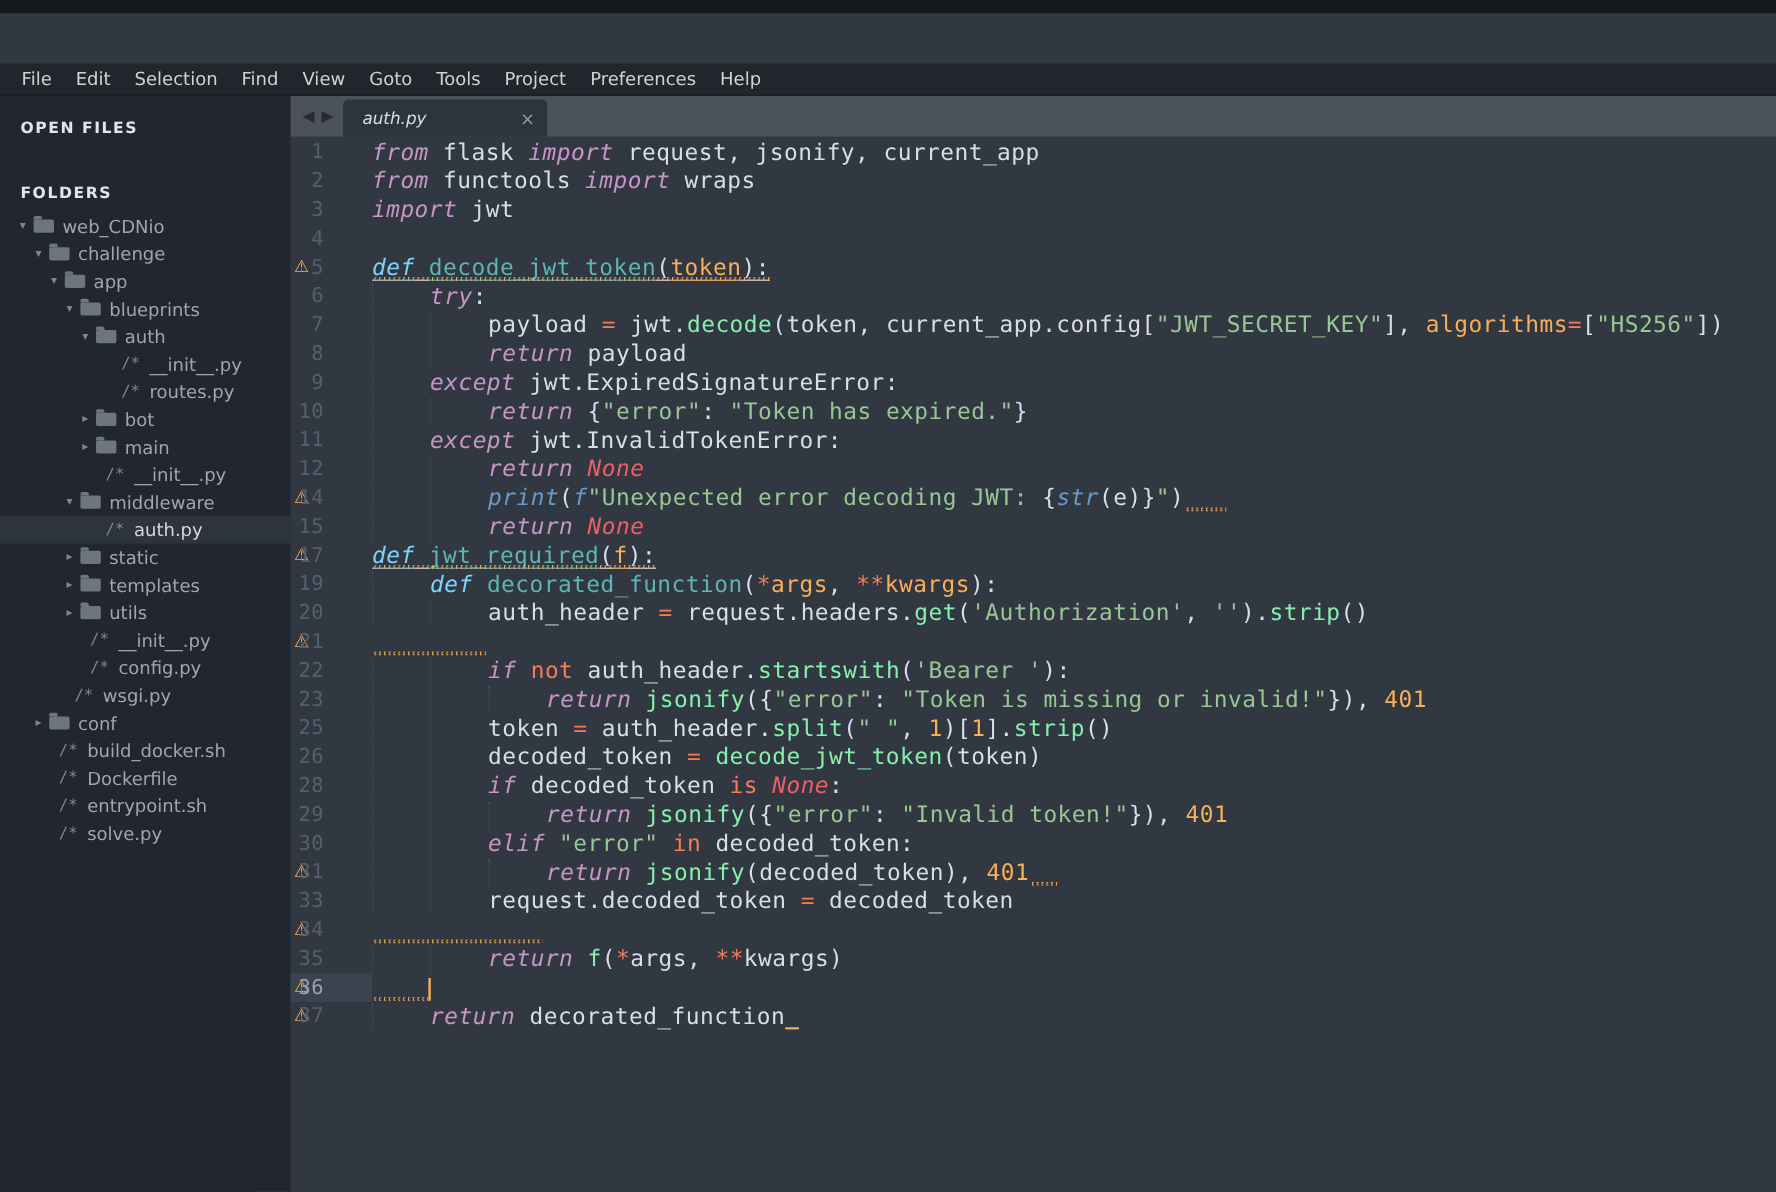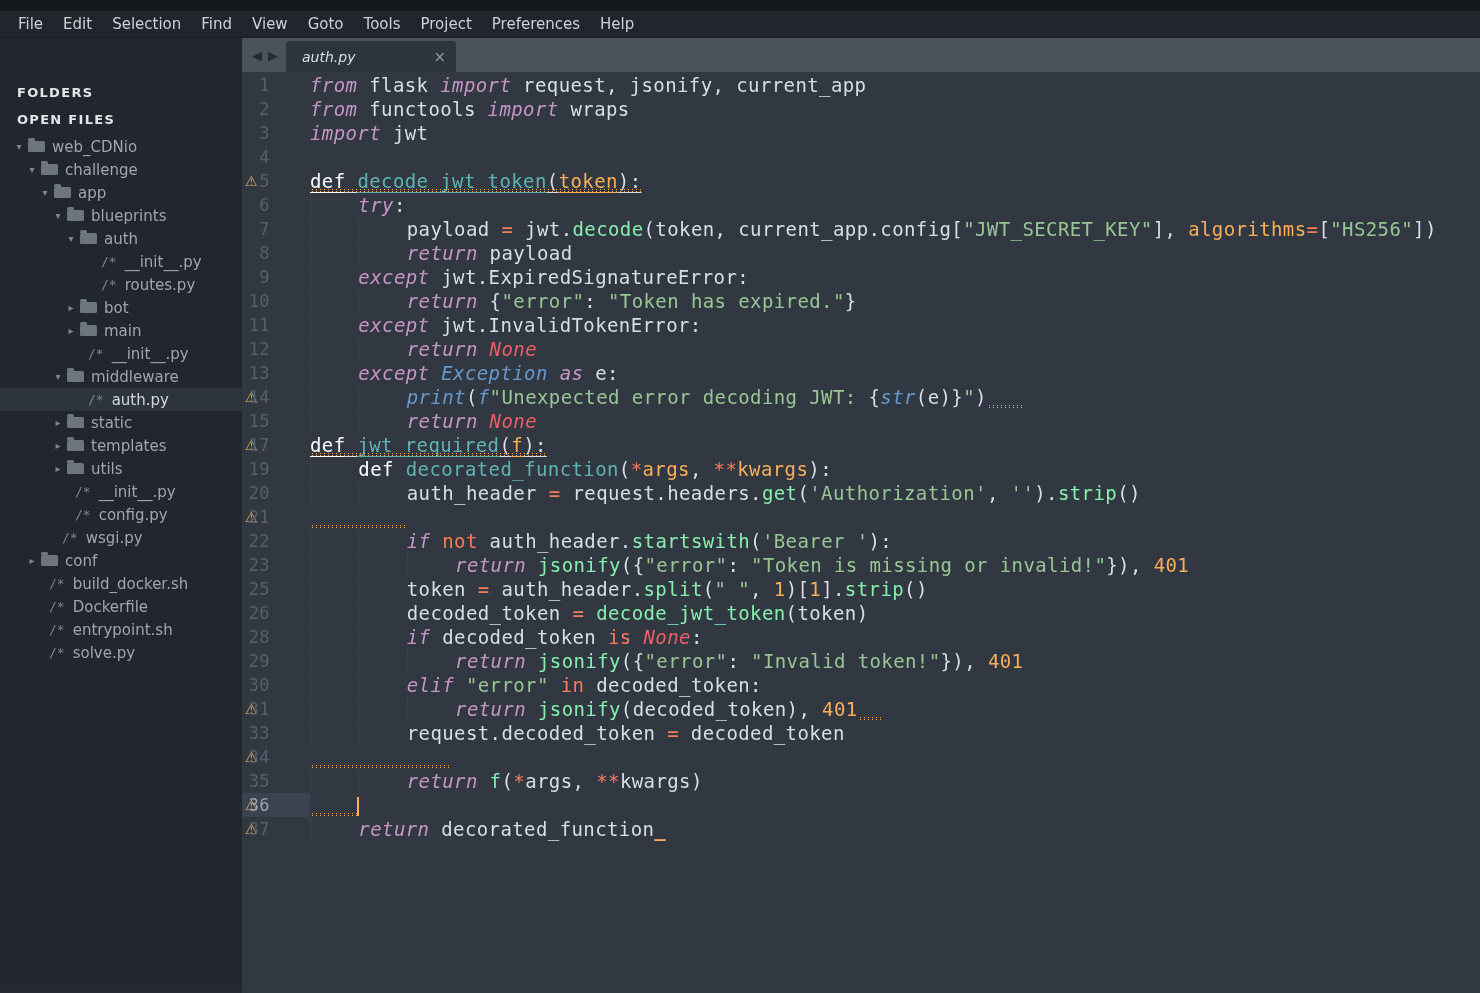--- a/index.html
+++ b/index.html
@@ -2,21 +2,21 @@
 <html><head>
 <meta charset="utf-8">
 <style>
   * { margin:0; padding:0; box-sizing:border-box; }
   html,body { width:1480px; height:993px; overflow:hidden; background:#313842;
               font-family:"DejaVu Sans", sans-serif; }
 
   
   .titlebar { height:11px; background:#15181d; }
   .menubar { height:27px; background:#22262c; display:flex; align-items:center;
-             padding-left:8px; border-bottom:1px solid #1b1f24; }
+             padding-left:8px; border-bottom:1px solid #1b1f24;margin-top:42px; }
   .menu-item { color:#ced2d6; font-size:15px; padding:0 10px; line-height:26px; cursor:default; }
 
   
   .main { display:flex; height:955px; }
   .sidebar { width:242px; background:#22262e; flex:none; position:relative; padding-top:14px; }
   .editor-col { flex:1; display:flex; flex-direction:column; min-width:0; }
 
   
   .side-heading { color:#e3e6e9; font-weight:bold; font-size:13px; letter-spacing:1.3px;
                   padding:6px 0 6px 17px; }
@@ -50,21 +50,21 @@
   .gutter { width:68px; flex:none; position:relative; color:#56606c; font-size:17px; }
   .gnum { position:absolute; right:40px; }
   .gwarn { position:absolute; left:3px; top:0; color:#f9ae58; font-size:14px;
            font-family:"DejaVu Sans", sans-serif; }
   .cur .gutter { background:#3a4350; color:#9aa3ad; }
   .code-text { flex:1; }
   .code-text span { white-space:pre; }
 
   .tk-fg   { color:#d8dee9; }
   .tk-kw   { color:#c695c6;font-style:italic; }
-  .tk-kwi  { color:#ffffff; }
+  .tk-kwi  { color:#7dd3fc; font-style:italic; }
   .tk-op   { color:#f97b58; }
   .tk-str  { color:#99c794; }
   .tk-num  { color:#f9ae58; }
   .tk-param{ color:#f9ae58; }
   .tk-fn   { color:#86efac; }
   .tk-fni  { color:#6699cc; font-style:italic; }
   .tk-fd   { color:#5fb4b4; }
   .tk-const{ color:#ec5f66; font-style:italic; }
   .ind     { border-left:1px dotted rgba(171,178,191,0.18); }
 
@@ -92,22 +92,22 @@
     <div class="menu-item">Goto</div>
     <div class="menu-item">Tools</div>
     <div class="menu-item">Project</div>
     <div class="menu-item">Preferences</div>
     <div class="menu-item">Help</div>
   </div>
 
 <div class="main">
 
   <div class="sidebar">
+    <div class="side-heading">OPEN FILES</div>
     <div class="side-heading folders">FOLDERS</div>
-    <div class="side-heading">OPEN FILES</div>
     <div class="tree" id="tree">
         <div class="tree-row" style="padding-left: 12px;">
           <span class="tw-arrow">▾</span>
           <span class="tw-folder"></span>
           <span>web_CDNio</span>
         </div>
         <div class="tree-row" style="padding-left: 25px;">
           <span class="tw-arrow">▾</span>
           <span class="tw-folder"></span>
           <span>challenge</span>
@@ -238,21 +238,20 @@
         <div class="code-line"><div class="gutter"><span class="gnum">3</span></div><div class="code-text"><span class="tk-kw">import</span><span class="tk-fg"> jwt</span></div></div>
         <div class="code-line"><div class="gutter"><span class="gnum">4</span></div><div class="code-text"></div></div>
         <div class="code-line"><div class="gutter"><span class="gwarn">⚠</span><span class="gnum">5</span></div><div class="code-text"><span class="sq defline"><span class="tk-kwi">def</span><span class="tk-fg"> </span><span class="tk-fd">decode_jwt_token</span><span class="tk-fg">(</span><span class="tk-param">token</span><span class="tk-fg">):</span></span></div></div>
         <div class="code-line"><div class="gutter"><span class="gnum">6</span></div><div class="code-text"><span class="tk-fg ind">    </span><span class="tk-kw">try</span><span class="tk-fg">:</span></div></div>
         <div class="code-line"><div class="gutter"><span class="gnum">7</span></div><div class="code-text"><span class="tk-fg ind">    </span><span class="tk-fg ind">    </span><span class="tk-fg">payload </span><span class="tk-op">=</span><span class="tk-fg"> jwt.</span><span class="tk-fn">decode</span><span class="tk-fg">(token, current_app.config[</span><span class="tk-str">"JWT_SECRET_KEY"</span><span class="tk-fg">], </span><span class="tk-param">algorithms</span><span class="tk-op">=</span><span class="tk-fg">[</span><span class="tk-str">"HS256"</span><span class="tk-fg">])</span></div></div>
         <div class="code-line"><div class="gutter"><span class="gnum">8</span></div><div class="code-text"><span class="tk-fg ind">    </span><span class="tk-fg ind">    </span><span class="tk-kw">return</span><span class="tk-fg"> payload</span></div></div>
         <div class="code-line"><div class="gutter"><span class="gnum">9</span></div><div class="code-text"><span class="tk-fg ind">    </span><span class="tk-kw">except</span><span class="tk-fg"> jwt.ExpiredSignatureError:</span></div></div>
         <div class="code-line"><div class="gutter"><span class="gnum">10</span></div><div class="code-text"><span class="tk-fg ind">    </span><span class="tk-fg ind">    </span><span class="tk-kw">return</span><span class="tk-fg"> {</span><span class="tk-str">"error"</span><span class="tk-fg">: </span><span class="tk-str">"Token has expired."</span><span class="tk-fg">}</span></div></div>
         <div class="code-line"><div class="gutter"><span class="gnum">11</span></div><div class="code-text"><span class="tk-fg ind">    </span><span class="tk-kw">except</span><span class="tk-fg"> jwt.InvalidTokenError:</span></div></div>
         <div class="code-line"><div class="gutter"><span class="gnum">12</span></div><div class="code-text"><span class="tk-fg ind">    </span><span class="tk-fg ind">    </span><span class="tk-kw">return</span><span class="tk-fg"> </span><span class="tk-const">None</span></div></div>
-        <div class="code-line"><div class="gutter"><span class="gnum">13</span></div><div class="code-text"><span class="tk-fg ind">    </span><span class="tk-kw">except</span><span class="tk-fg"> </span><span class="tk-fni">Exception</span><span class="tk-fg"> </span><span class="tk-kw">as</span><span class="tk-fg"> e:</span></div></div>
         <div class="code-line"><div class="gutter"><span class="gwarn">⚠</span><span class="gnum">14</span></div><div class="code-text"><span class="tk-fg ind">    </span><span class="tk-fg ind">    </span><span class="tk-fni">print</span><span class="tk-fg">(</span><span class="tk-fni">f</span><span class="tk-str">"Unexpected error decoding JWT: </span><span class="tk-fg">{</span><span class="tk-fni">str</span><span class="tk-fg">(e)}</span><span class="tk-str">"</span><span class="tk-fg">)</span><span class="tk-fg sq">   </span></div></div>
         <div class="code-line"><div class="gutter"><span class="gnum">15</span></div><div class="code-text"><span class="tk-fg ind">    </span><span class="tk-fg ind">    </span><span class="tk-kw">return</span><span class="tk-fg"> </span><span class="tk-const">None</span></div></div>
         <div class="code-line"><div class="gutter"><span class="gwarn">⚠</span><span class="gnum">17</span></div><div class="code-text"><span class="sq defline"><span class="tk-kwi">def</span><span class="tk-fg"> </span><span class="tk-fd">jwt_required</span><span class="tk-fg">(</span><span class="tk-param">f</span><span class="tk-fg">):</span></span></div></div>
         <div class="code-line"><div class="gutter"><span class="gnum">19</span></div><div class="code-text"><span class="tk-fg ind">    </span><span class="tk-kwi">def</span><span class="tk-fg"> </span><span class="tk-fd">decorated_function</span><span class="tk-fg">(</span><span class="tk-op">*</span><span class="tk-param">args</span><span class="tk-fg">, </span><span class="tk-op">**</span><span class="tk-param">kwargs</span><span class="tk-fg">):</span></div></div>
         <div class="code-line"><div class="gutter"><span class="gnum">20</span></div><div class="code-text"><span class="tk-fg ind">    </span><span class="tk-fg ind">    </span><span class="tk-fg">auth_header </span><span class="tk-op">=</span><span class="tk-fg"> request.headers.</span><span class="tk-fn">get</span><span class="tk-fg">(</span><span class="tk-str">'Authorization'</span><span class="tk-fg">, </span><span class="tk-str">''</span><span class="tk-fg">).</span><span class="tk-fn">strip</span><span class="tk-fg">()</span></div></div>
         <div class="code-line"><div class="gutter"><span class="gwarn">⚠</span><span class="gnum">21</span></div><div class="code-text"><span class="tk-fg sq">        </span></div></div>
         <div class="code-line"><div class="gutter"><span class="gnum">22</span></div><div class="code-text"><span class="tk-fg ind">    </span><span class="tk-fg ind">    </span><span class="tk-kw">if</span><span class="tk-fg"> </span><span class="tk-op">not</span><span class="tk-fg"> auth_header.</span><span class="tk-fn">startswith</span><span class="tk-fg">(</span><span class="tk-str">'Bearer '</span><span class="tk-fg">):</span></div></div>
         <div class="code-line"><div class="gutter"><span class="gnum">23</span></div><div class="code-text"><span class="tk-fg ind">    </span><span class="tk-fg ind">    </span><span class="tk-fg ind">    </span><span class="tk-kw">return</span><span class="tk-fg"> </span><span class="tk-fn">jsonify</span><span class="tk-fg">({</span><span class="tk-str">"error"</span><span class="tk-fg">: </span><span class="tk-str">"Token is missing or invalid!"</span><span class="tk-fg">}), </span><span class="tk-num">401</span></div></div>
         <div class="code-line"><div class="gutter"><span class="gnum">25</span></div><div class="code-text"><span class="tk-fg ind">    </span><span class="tk-fg ind">    </span><span class="tk-fg">token </span><span class="tk-op">=</span><span class="tk-fg"> auth_header.</span><span class="tk-fn">split</span><span class="tk-fg">(</span><span class="tk-str">" "</span><span class="tk-fg">, </span><span class="tk-num">1</span><span class="tk-fg">)[</span><span class="tk-num">1</span><span class="tk-fg">].</span><span class="tk-fn">strip</span><span class="tk-fg">()</span></div></div>
         <div class="code-line"><div class="gutter"><span class="gnum">26</span></div><div class="code-text"><span class="tk-fg ind">    </span><span class="tk-fg ind">    </span><span class="tk-fg">decoded_token </span><span class="tk-op">=</span><span class="tk-fg"> </span><span class="tk-fn">decode_jwt_token</span><span class="tk-fg">(token)</span></div></div>

